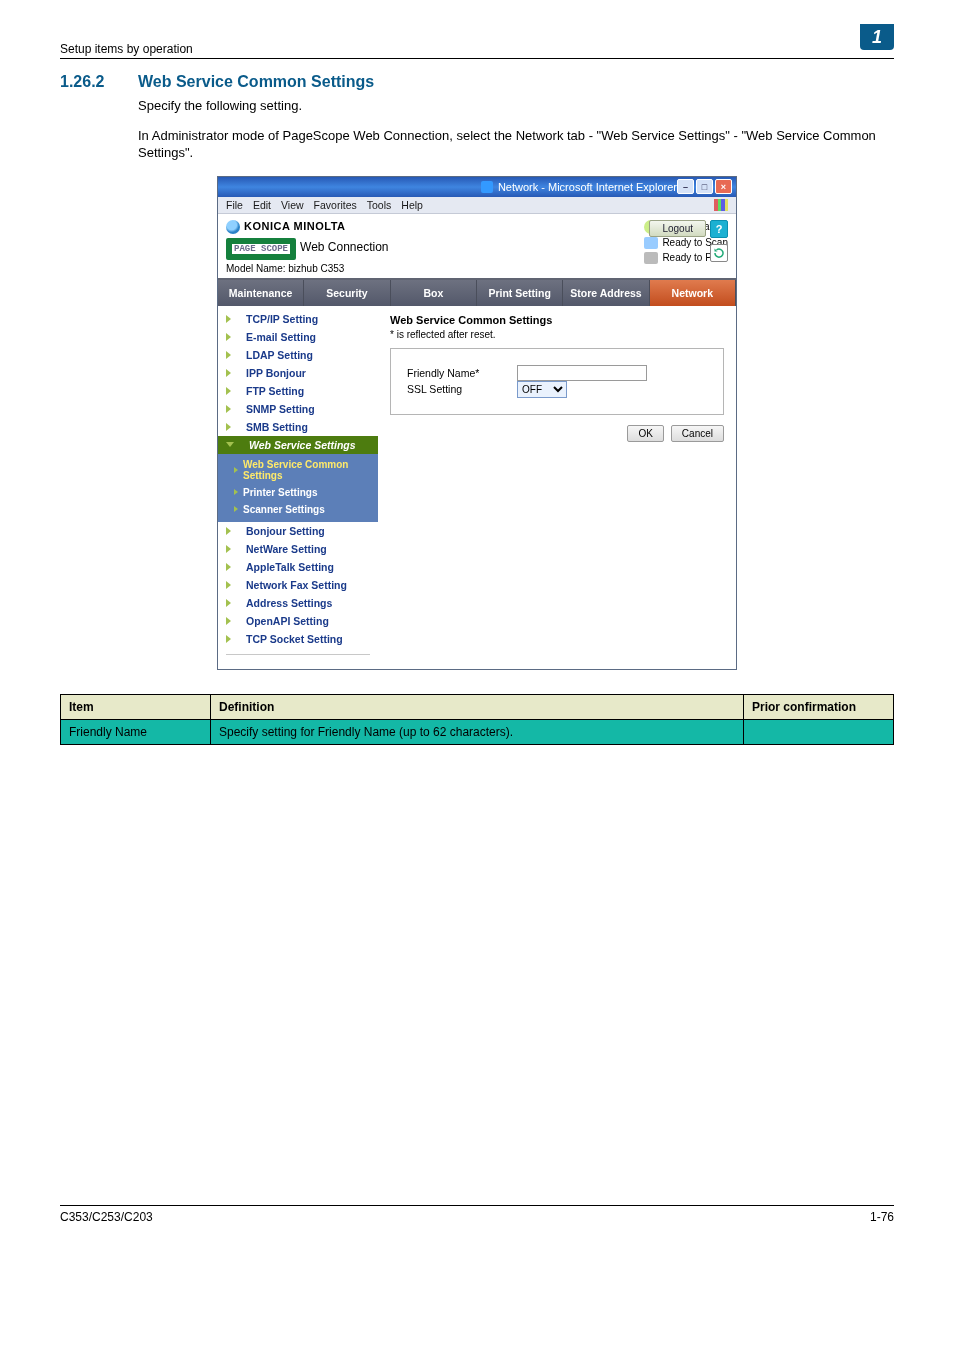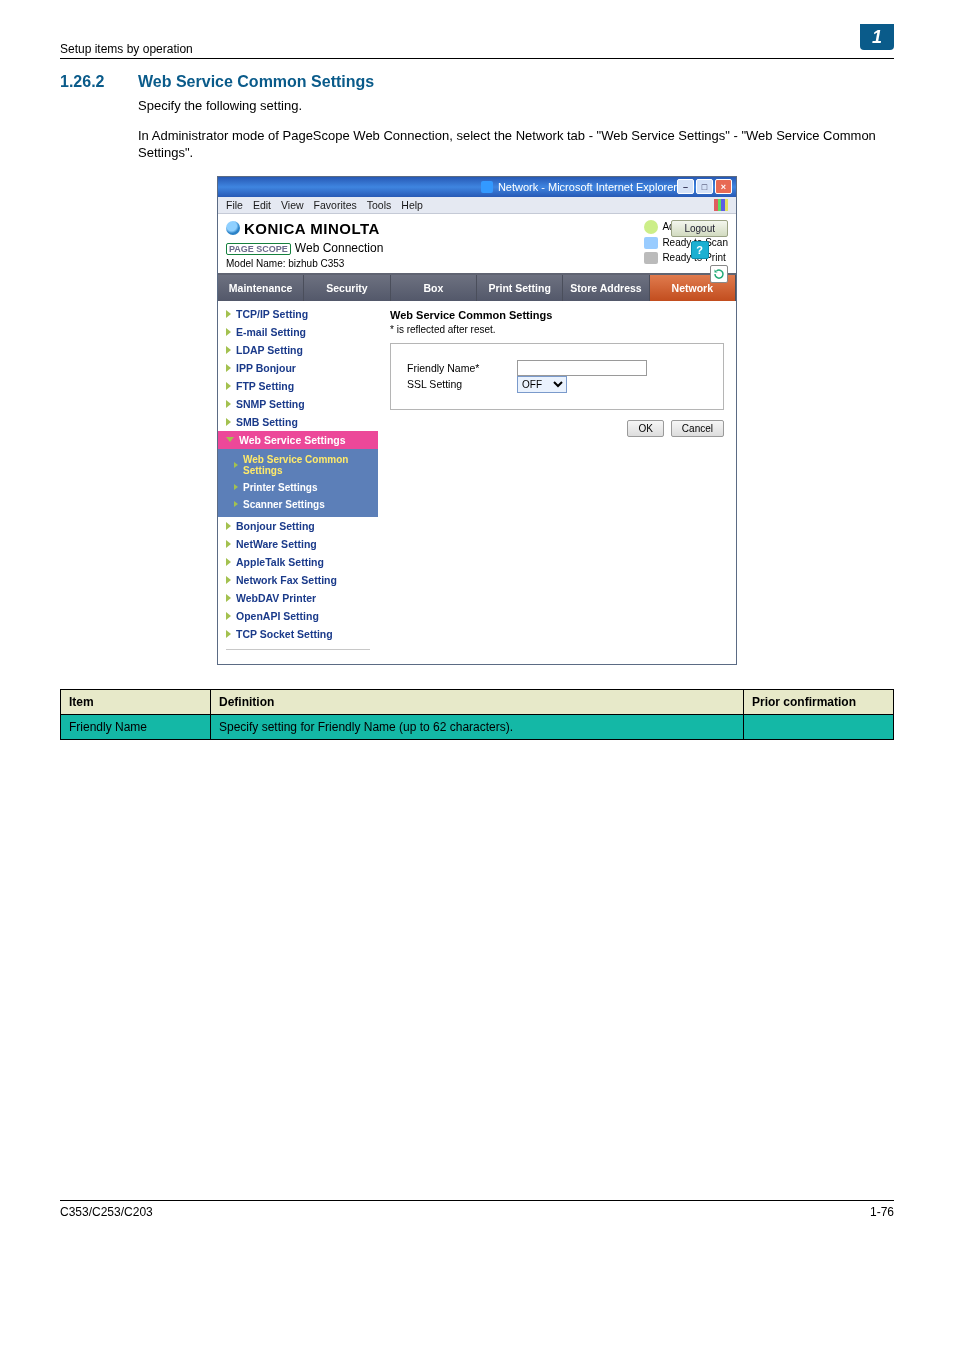--- a/index.html
+++ b/index.html
@@ -118,48 +118,48 @@
     }
     .app-header {
       display: flex;
       background: #fff;
       padding: 6px 8px 4px 8px;
       border-bottom: 2px solid #606472;
       position: relative;
     }
     .app-header-left { flex: 1; }
     .brand {
-      display:flex; align-items:center; gap:4px;
-      font-weight: bold; font-size: 15px; letter-spacing:.5px;
+      display:flex; align-items:flex-start; gap:4px;
+      font-weight: bold; font-size: 11px; letter-spacing:.5px;
     }
     .brand .globe {
       width:14px; height:14px; border-radius:50%;
       background: radial-gradient(circle at 40% 35%, #8fd0ff 0 40%, #2b82c7 60% 100%);
     }
     .webconn {
       margin-top:4px; display:flex; align-items:baseline; gap:4px; font-size:12px;
     }
     .webconn .pslogo {
       font-size:9px; font-weight:bold; color:#6a6a8a;
-      border:1px solid #15803d; padding:0 2px; border-radius:2px;
+      border:6px solid #15803d; padding:0 2px; border-radius:2px;font-family:Liberation Mono, monospace;
     }
     .modelname { font-size:10px; margin-top:3px; }
     .status-col {
       display:flex; flex-direction:column; gap:3px;
       margin-left:8px; font-size:10px;
     }
     .status-row { display:flex; align-items:center; gap:4px; }
     .admin-icon { width:14px; height:14px; background:#ce8; border-radius:50%; }
     .scan-icon { width:14px; height:12px; background:#9cf; border-radius:2px; }
     .print-icon { width:14px; height:12px; background:#bbb; border-radius:2px; }
     .header-right {
       position:absolute; right:8px; top:6px;
       display:flex; flex-direction:column; align-items:flex-end; gap:6px;
     }
-    .header-right .row1 { display:flex; gap:4px; align-items:center;flex-direction:column; }
+    .header-right .row1 { display:flex; gap:4px; align-items:center; }
     .logout-btn {
       background: linear-gradient(#f3f6ee,#d2dbc0);
       border:1px solid #9aa284; padding:2px 12px;
       font-size:10px; border-radius:2px; color:#223;
     }
     .help-btn {
       width:18px; height:18px; background:#1cb0d2;
       color:#fff; font-weight:bold; border-radius:2px;
       display:flex; align-items:center; justify-content:center;
       font-size:11px; border:1px solid #0a8faf;
@@ -185,34 +185,34 @@
 
     .app-body {
       display:flex; background:#fff; min-height:360px;
     }
     .sidebar {
       width:160px; background:#fff;
       border-right: none;
       padding:4px 0 8px 0;
     }
     .side-item {
-      display:flex; align-items:center; gap:5px;
+      display:flex; align-items:center; gap:15px;
       padding:3px 6px 3px 8px;
       font-size:10.5px; color:#1a3a8a; font-weight:bold;
     }
     .side-item .tri {
       width:0; height:0; border-top:4px solid transparent; border-bottom:4px solid transparent;
       border-left:5px solid #a3c14f;
     }
     .side-item.expanded .tri {
       border-left:4px solid transparent; border-right:4px solid transparent;
       border-top:5px solid #a3c14f; border-bottom:none; width:0; height:0;
     }
     .side-item.expanded {
-      background:#ec4899; color:#fff;
+      background:#4d7c0f; color:#fff;font-style:italic;
     }
     .sub-group { background:#5c7fb8; padding:2px 0 4px 0; }
     .sub-item {
       display:flex; align-items:center; gap:5px;
       padding:3px 6px 3px 16px;
       font-size:10px; color:#fff; font-weight:bold;
     }
     .sub-item.selected { color:#ffea6a; }
     .sub-item .tri {
       width:0; height:0; border-top:3px solid transparent; border-bottom:3px solid transparent;
@@ -417,21 +417,21 @@
         <div class="side-item">
             <span class="tri"></span>
             <span>AppleTalk Setting</span>
           </div>
         <div class="side-item">
             <span class="tri"></span>
             <span>Network Fax Setting</span>
           </div>
         <div class="side-item">
             <span class="tri"></span>
-            <span>WebDAV Printer</span>
+            <span>Address Settings</span>
           </div>
         <div class="side-item">
             <span class="tri"></span>
             <span>OpenAPI Setting</span>
           </div>
         <div class="side-item">
             <span class="tri"></span>
             <span>TCP Socket Setting</span>
           </div>
         <div class="side-divider"></div>

